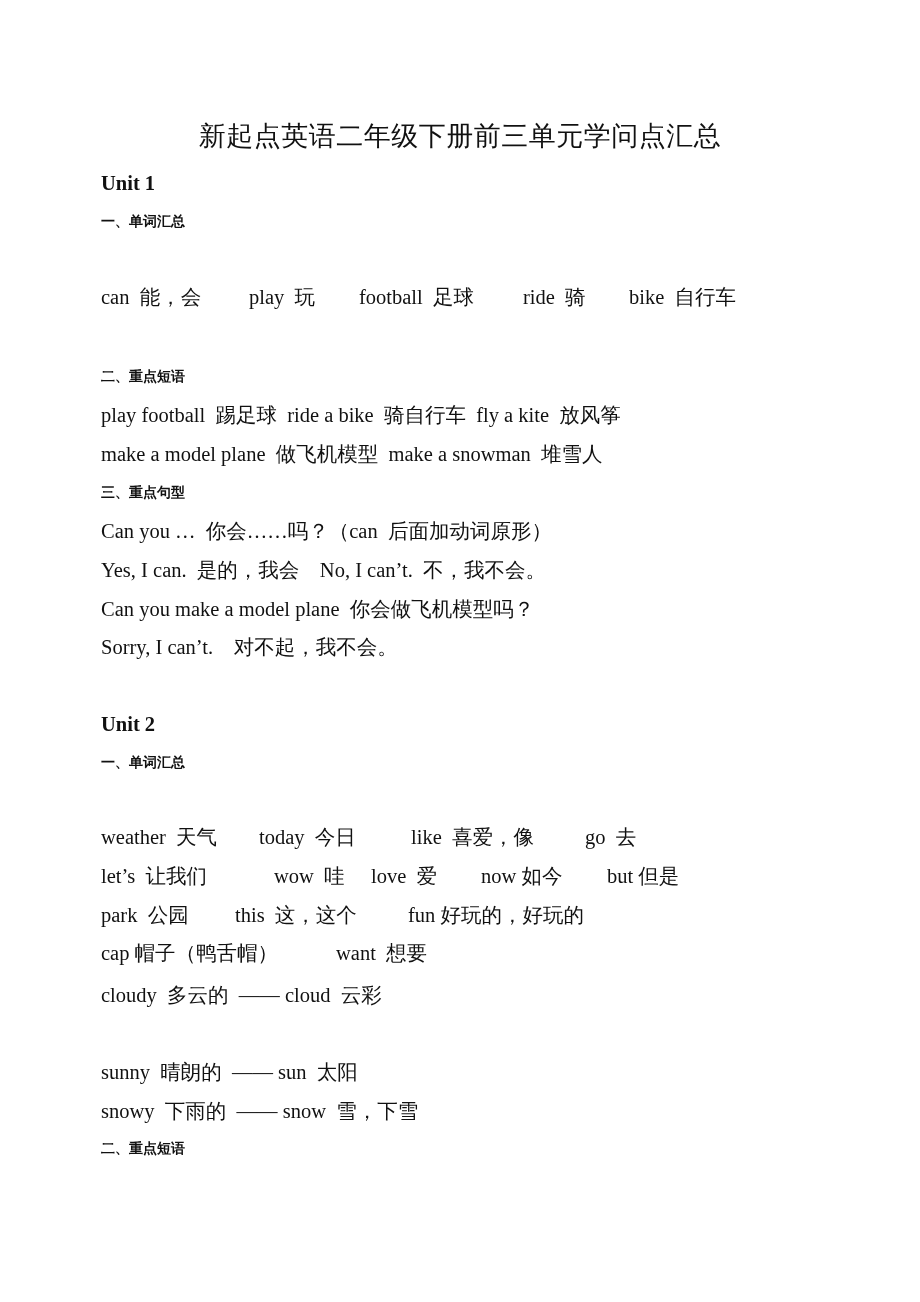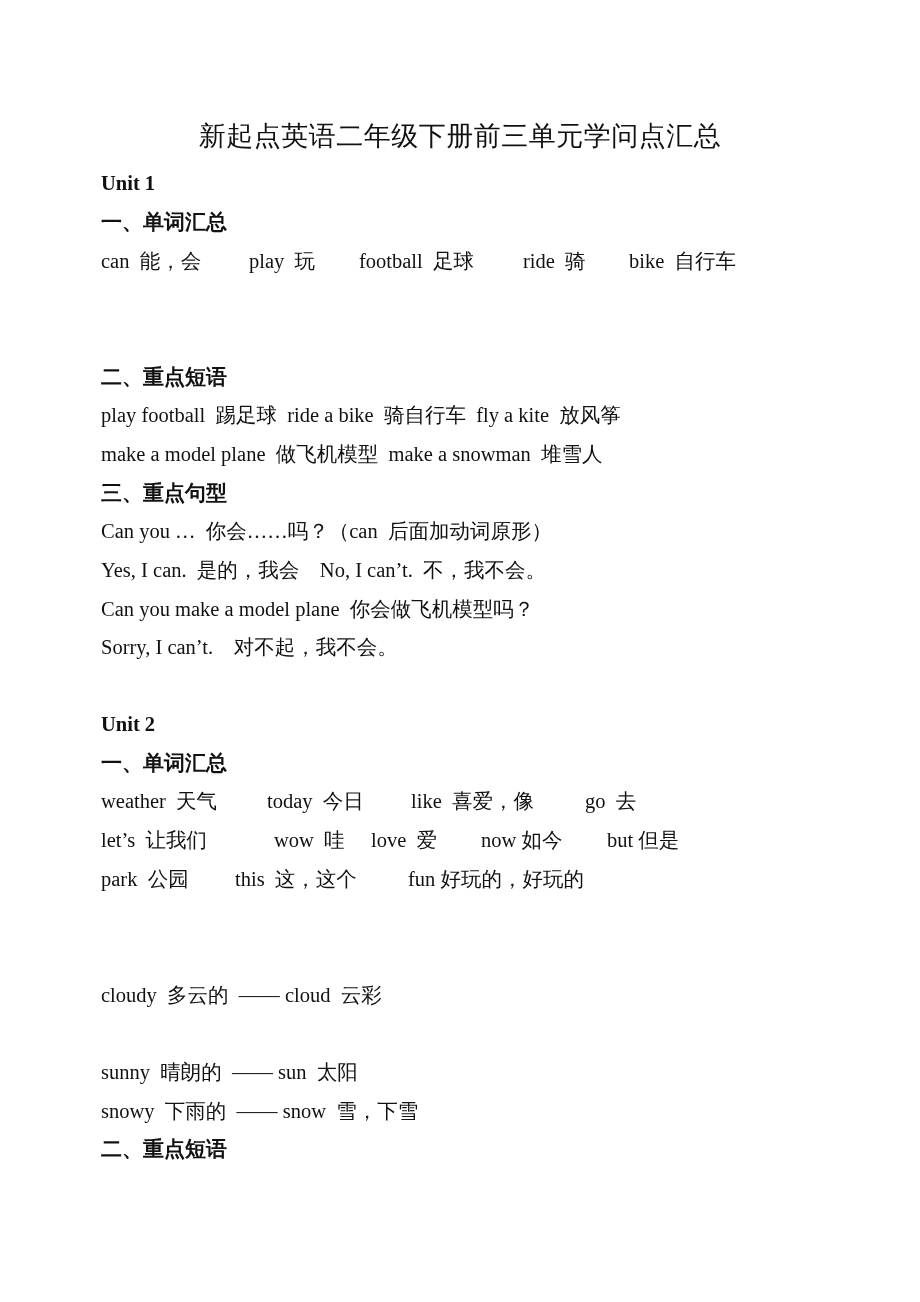--- a/index.html
+++ b/index.html
@@ -3,23 +3,23 @@
   <meta charset="utf-8">
   <style>
     html, body { margin: 0; padding: 0; background: #ffffff; }
     body { width: 920px; height: 1302px; position: relative; overflow: hidden;
            font-family: "Liberation Serif", "DejaVu Serif", serif; color: #111111; }
     .page { position: absolute; left: 0; top: 0; width: 920px; height: 1302px; background: #fff; }
     .title { position: absolute; left: 0; width: 920px; top: 116px; text-align: center;
              font-size: 27px; line-height: 40px; letter-spacing: 0.5px; font-weight: normal; }
     .line { position: absolute; left: 101px; font-size: 20.5px; line-height: 30px; white-space: pre; }
     .unit { font-weight: bold; font-size: 20.5px; }
-    .sec { font-size: 21px; font-weight: bold; }
+    .sec { font-size: 14px; font-weight: bold; }
     .cell { position: absolute; white-space: pre; }
-    .row { position: absolute; left: 101px; height: 30px; font-size: 20.5px; line-height: 30px; width: 760px; }
+    .row { position: absolute; left: 101px; height: 30px; font-size: 20.5px; line-height: 30px; width: 760px; margin-top: 36px; }
   </style>
 </head>
 <body>
 
 <div class="page">
 
   <div class="title">新起点英语二年级下册前三单元学问点汇总</div>
 
   <div class="line unit" style="top:168px">Unit 1</div>
   <div class="line sec" style="top:207px">一、单词汇总</div>
@@ -40,36 +40,40 @@
   <div class="line" style="top:516px">Can you …  你会……吗？（can  后面加动词原形）</div>
   <div class="line" style="top:555px">Yes, I can.  是的，我会    No, I can’t.  不，我不会。</div>
   <div class="line" style="top:594px">Can you make a model plane  你会做飞机模型吗？</div>
   <div class="line" style="top:632px">Sorry, I can’t.    对不起，我不会。</div>
 
   <div class="line unit" style="top:709px">Unit 2</div>
   <div class="line sec" style="top:748px">一、单词汇总</div>
 
   <div class="row" style="top:786px">
     <span class="cell" style="left:0px">weather  天气</span>
-    <span class="cell" style="left:166px">today  今日</span>
+    <span class="cell" style="left:158px">today  今日</span>
     <span class="cell" style="left:310px">like  喜爱，像</span>
     <span class="cell" style="left:484px">go  去</span>
   </div>
   <div class="row" style="top:825px">
     <span class="cell" style="left:0px">let’s  让我们</span>
     <span class="cell" style="left:173px">wow  哇</span>
     <span class="cell" style="left:270px">love  爱</span>
     <span class="cell" style="left:380px">now 如今</span>
     <span class="cell" style="left:506px">but 但是</span>
   </div>
   <div class="row" style="top:864px">
     <span class="cell" style="left:0px">park  公园</span>
     <span class="cell" style="left:134px">this  这，这个</span>
     <span class="cell" style="left:307px">fun 好玩的，好玩的</span>
   </div>
+  <div class="row" style="top:902px">
+    <span class="cell" style="left:0px">cap 帽子（鸭舌帽）</span>
+    <span class="cell" style="left:235px">want  想要</span>
+  </div>
 
   <div class="line" style="top:980px">cloudy  多云的  —— cloud  云彩</div>
   <div class="line" style="top:1057px">sunny  晴朗的  —— sun  太阳</div>
   <div class="line" style="top:1096px">snowy  下雨的  —— snow  雪，下雪</div>
 
   <div class="line sec" style="top:1134px">二、重点短语</div>
 
 </div>
 
 </body></html>

